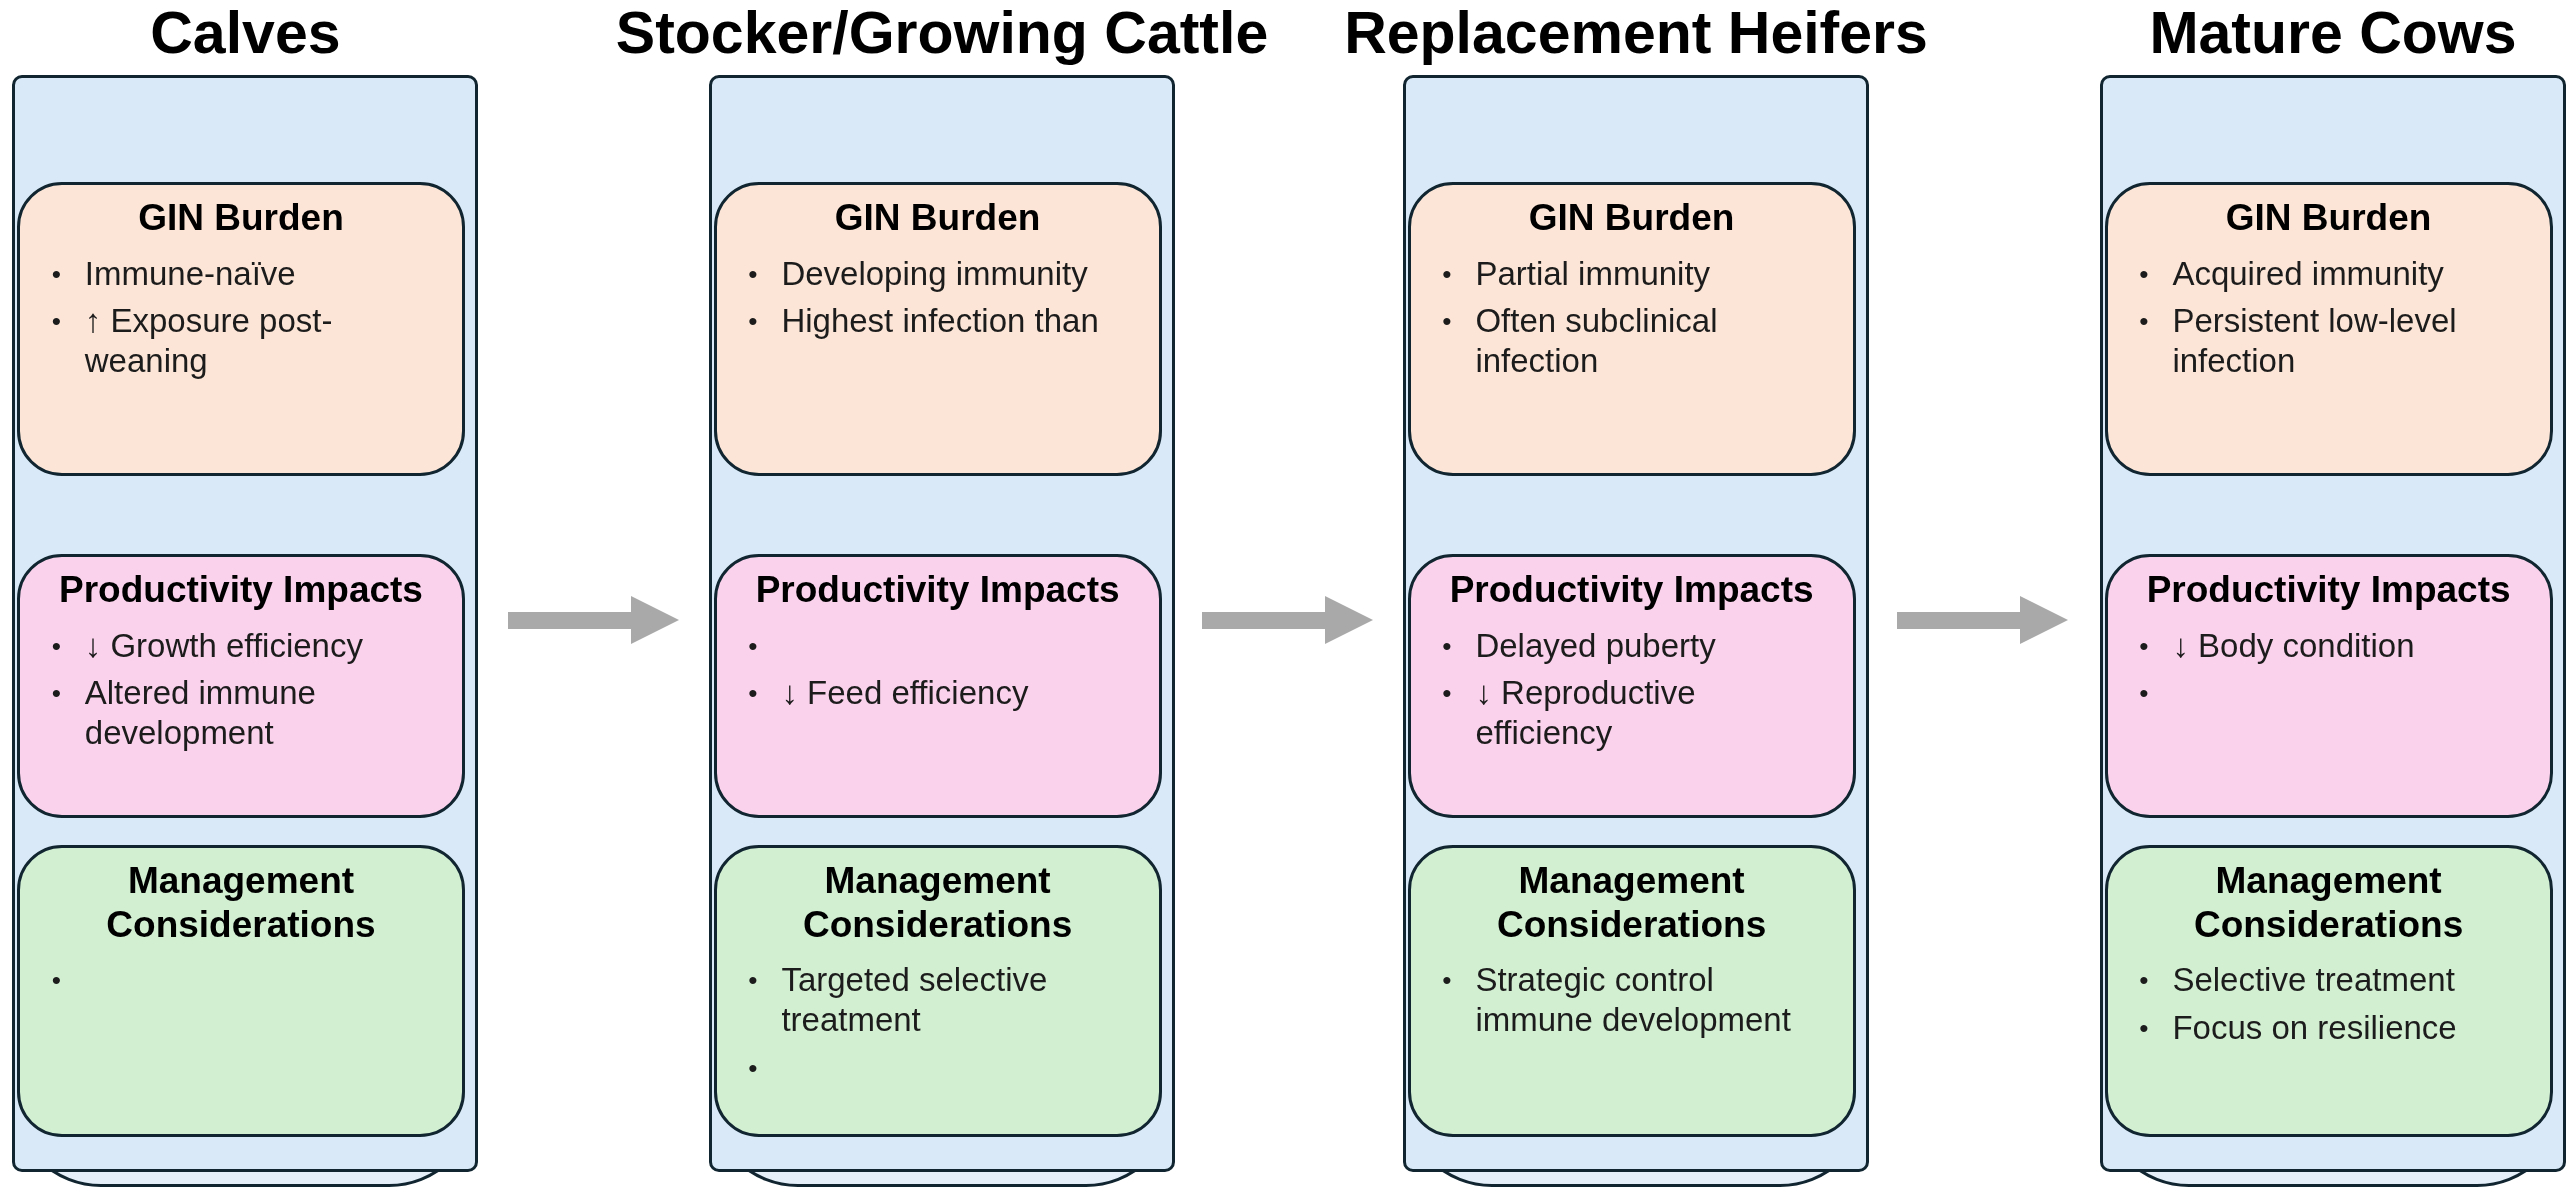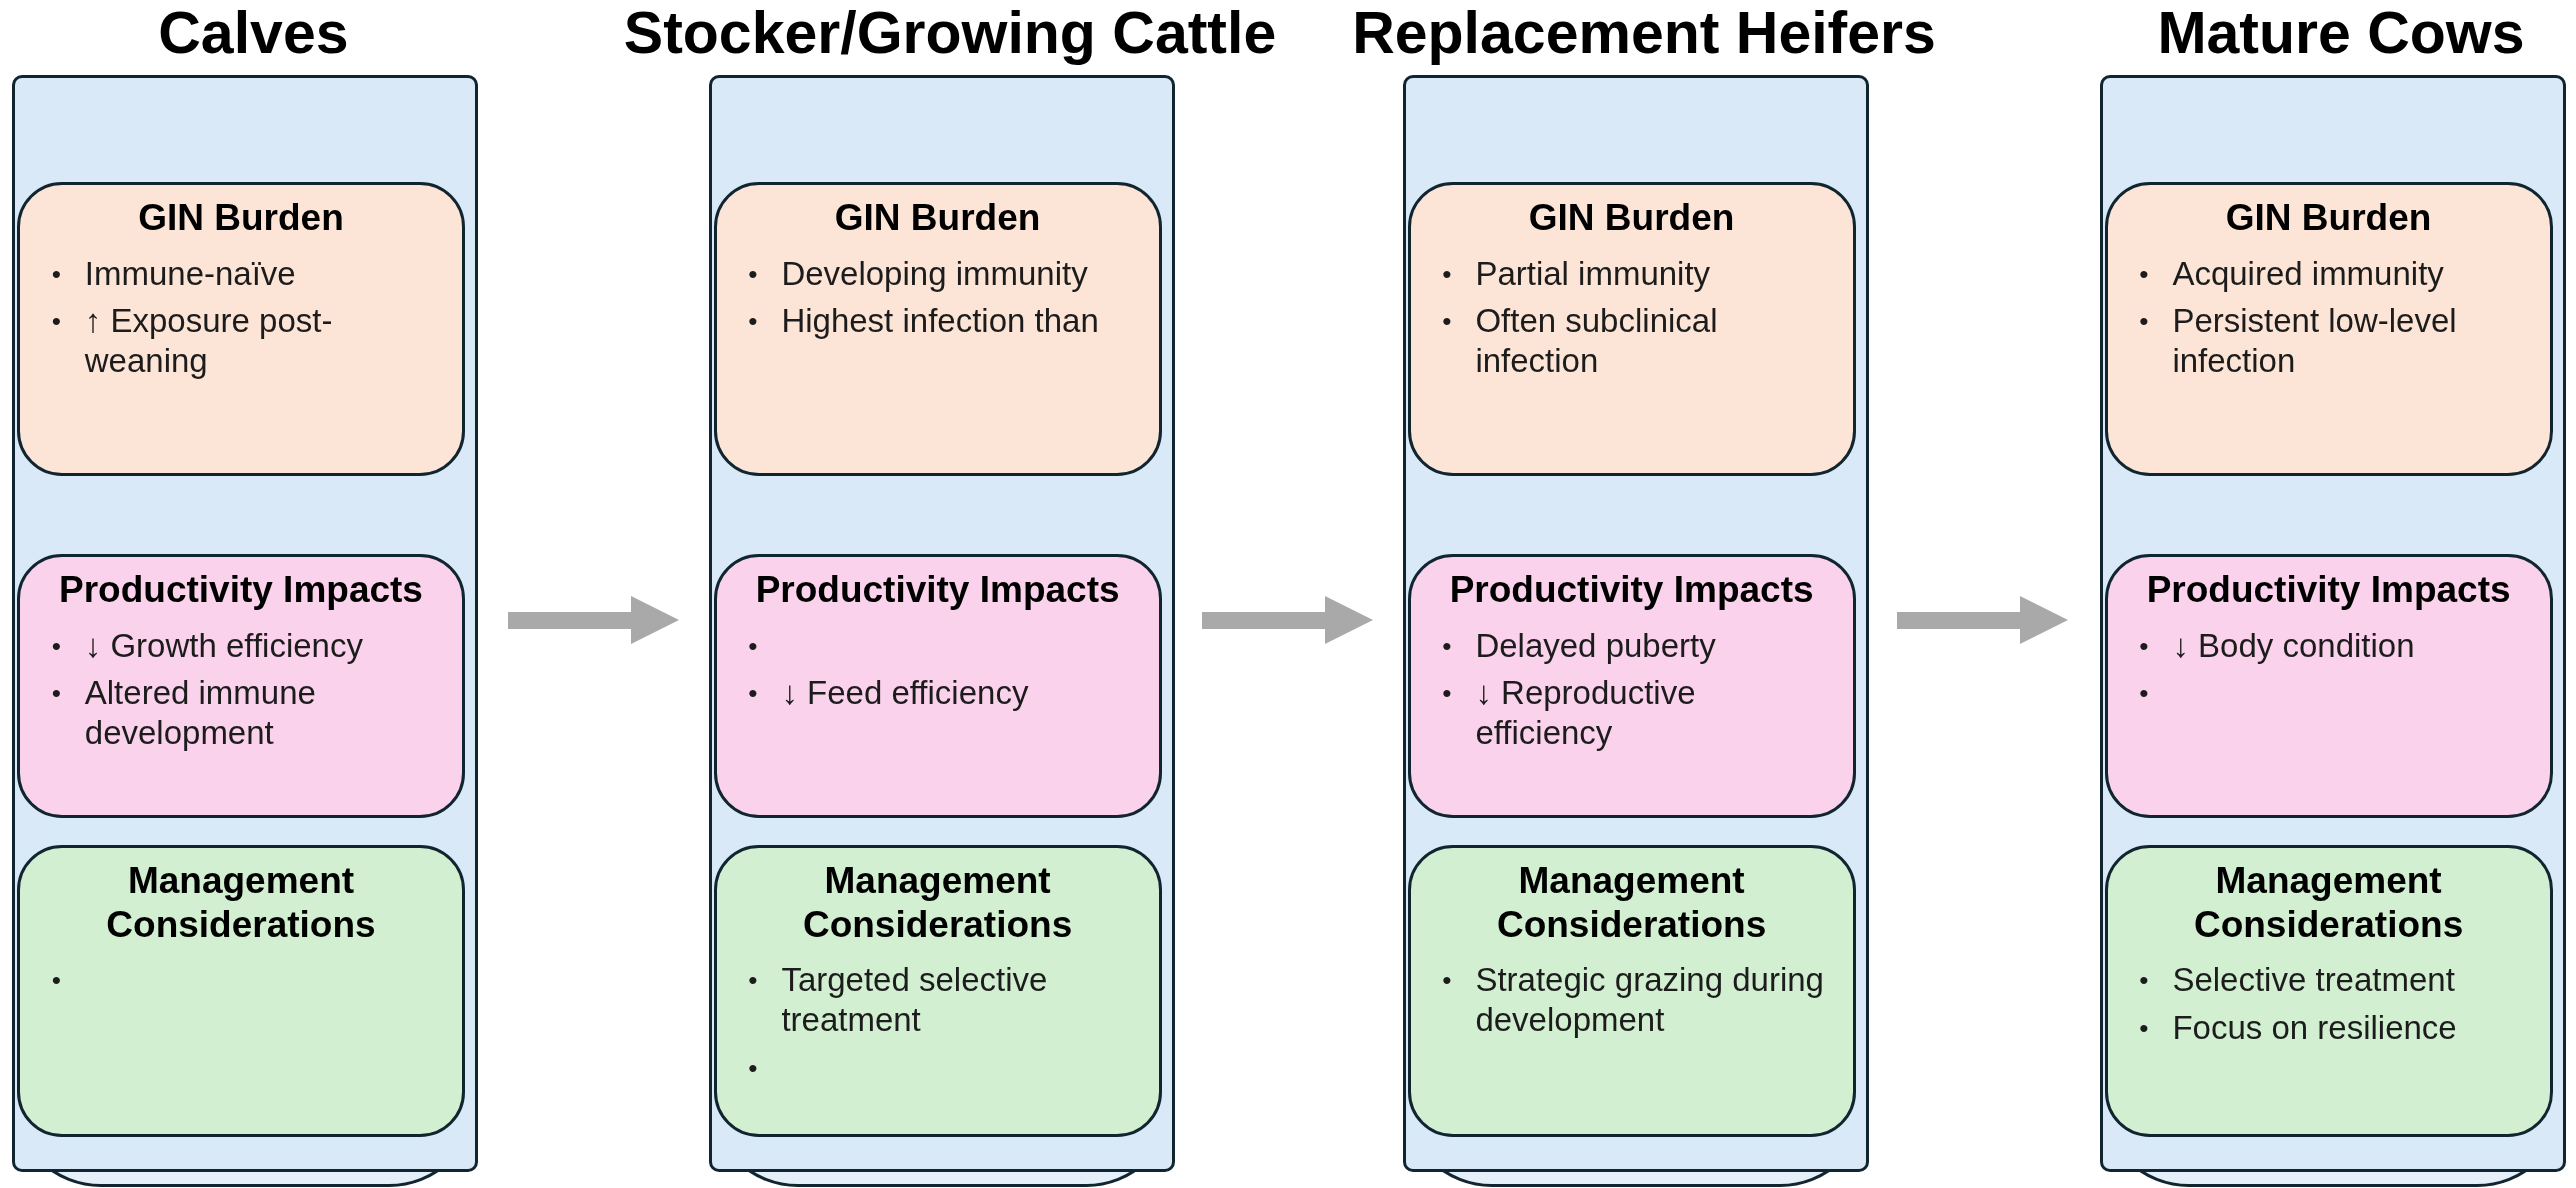--- a/index.html
+++ b/index.html
@@ -3,21 +3,21 @@
 <meta charset="utf-8">
 <style>
   html,body{margin:0;padding:0;background:#ffffff;}
   body{
     width:2576px;height:1189px;position:relative;overflow:hidden;
     font-family:"Liberation Sans", sans-serif;color:var(--text,#1c1c1c);
   }
   .col{position:absolute;top:0;width:466px;height:1189px;}
   .col-title{
     position:absolute;top:3.1px;left:50%;transform:translateX(-50%);
-    white-space:nowrap;font-weight:bold;font-size:59px;line-height:1.05;color:#000;margin-left:8px;
+    white-space:nowrap;font-weight:bold;font-size:59px;line-height:1.05;color:#000;
   }
   .container-back{
     position:absolute;left:0;top:311px;width:466px;height:876px;
     background:var(--container_blue_light,#e4effa);
     border:3.9px solid var(--border,#102530);border-radius:89px;
     box-sizing:border-box;z-index:0;
   }
   .container{
     position:absolute;left:0;top:75px;width:466px;height:1097px;
     background:var(--container_blue,#d9e9f7);
@@ -181,21 +181,21 @@
             <span class="dot">•</span>
             <span class="bt">↓ Reproductive efficiency</span>
           </div>
         </div>
     </div>
     <div class="box mgmt">
       <div class="box-heading">Management Considerations</div>
       <div class="bullets">
           <div class="brow">
             <span class="dot">•</span>
-            <span class="bt">Strategic grazing during development</span>
+            <span class="bt">Strategic control immune development</span>
           </div>
         </div>
     </div>
   </div>
 </div>
 
 <div class="arrow" style="left:1897px">
   <div class="shaft"></div>
   <div class="head"></div>
 </div>

